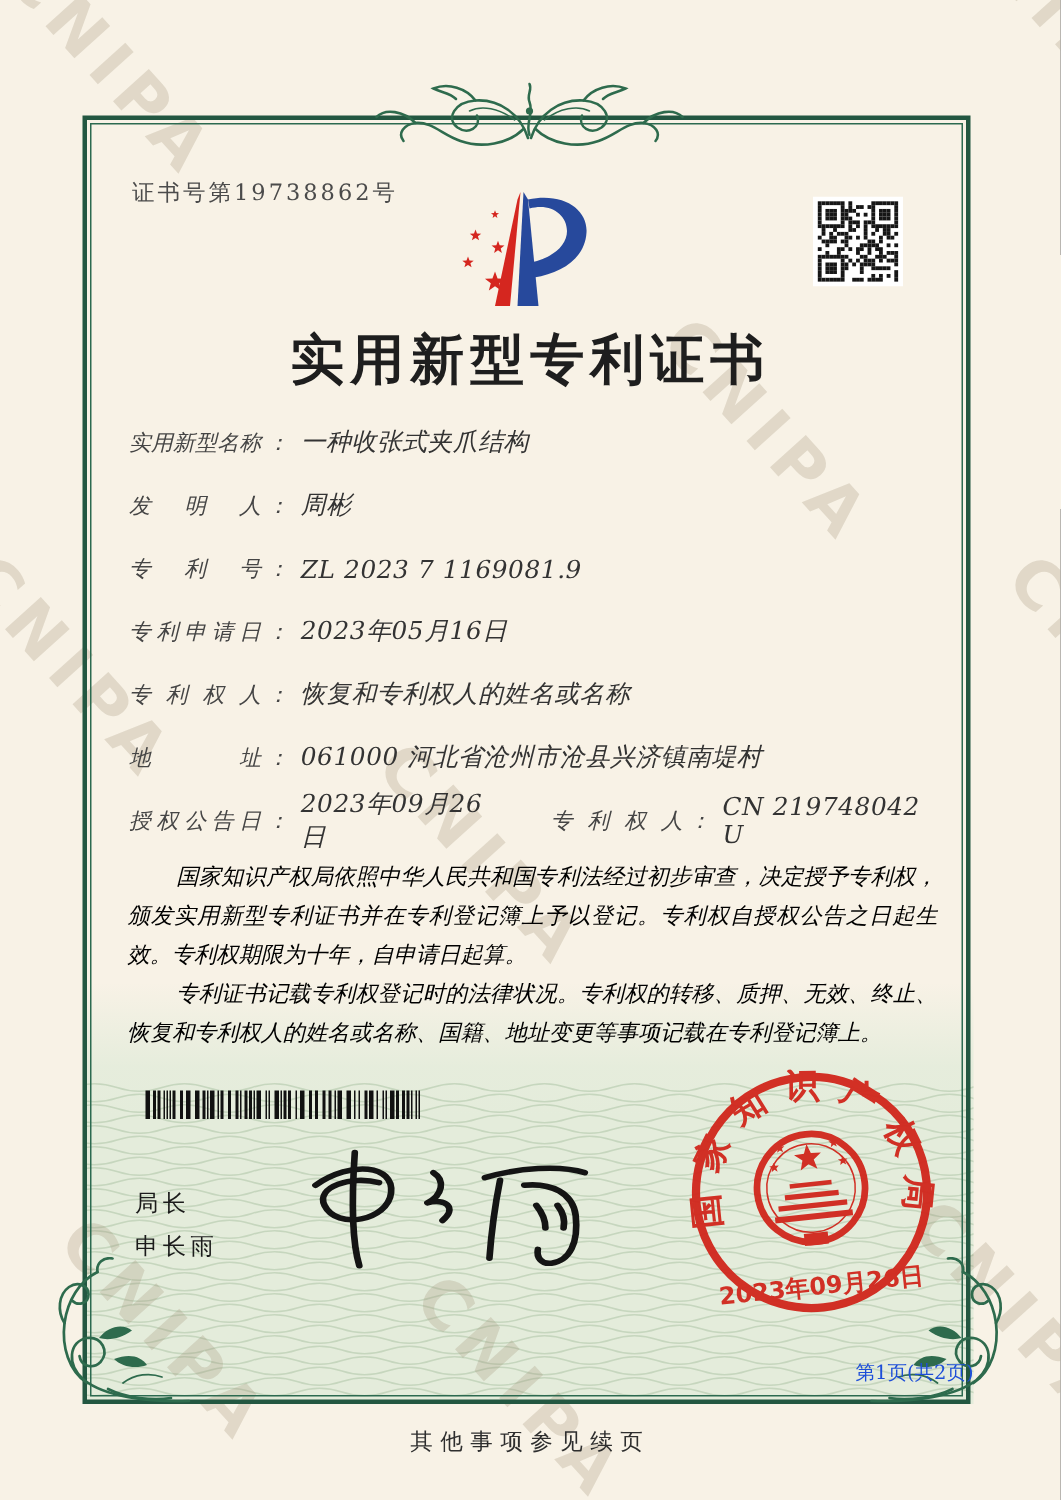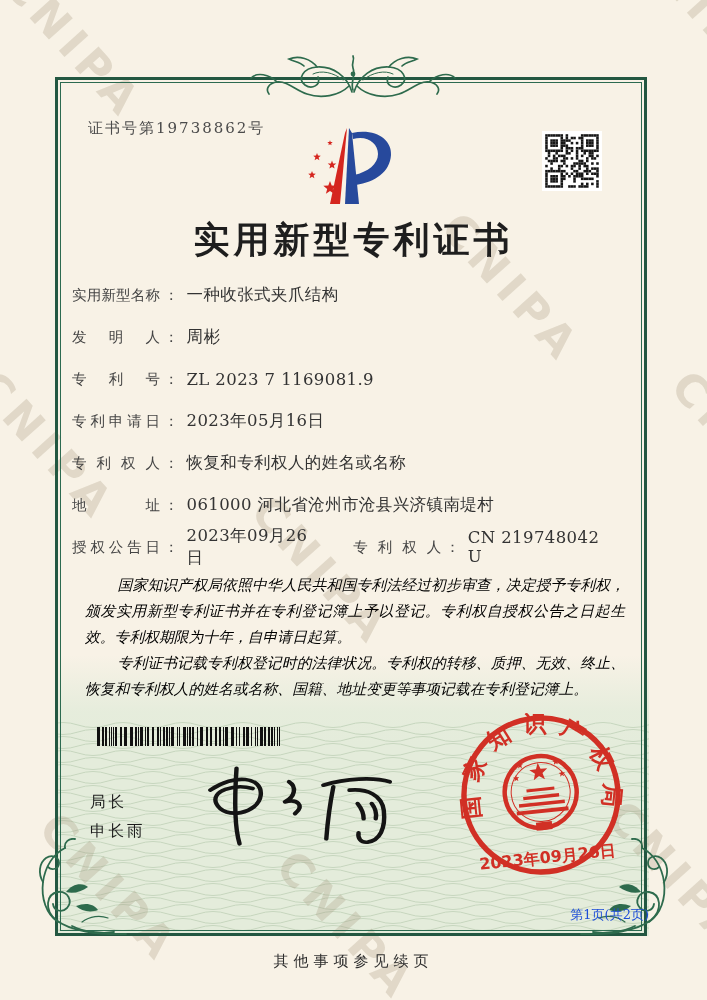--- a/index.html
+++ b/index.html
@@ -17,21 +17,21 @@
   .top-ornament{position:absolute;left:243px;top:54px;z-index:3;}
   .corner-ornament{position:absolute;top:838px;z-index:3;}
   .corner-ornament.left{left:36px;}
   .corner-ornament.right{left:579px;transform:scaleX(-1);}
   .cert-no{position:absolute;left:88px;top:119px;z-index:4;font-size:15px;
       letter-spacing:2px;color:#4b4b4b;}
   .logo{position:absolute;left:300px;top:124px;z-index:4;}
   .qr{position:absolute;left:542px;top:131px;z-index:4;}
   .title{position:absolute;left:0;top:216px;width:100%;margin:0;z-index:4;text-align:center;
       font-size:36px;font-weight:700;letter-spacing:4px;color:#1e1e1e;}
-  .fields{position:absolute;left:72px;top:274px;width:545px;z-index:4;}
+  .fields{position:absolute;left:86px;top:274px;width:545px;z-index:4;font-style:italic;}
   .frow{height:42px;display:flex;align-items:center;font-size:16.5px;color:#333;}
   .flabel{display:inline-block;width:88px;flex:none;text-align:justify;text-align-last:justify;
       font-size:14.5px;color:#454545;}
   .fcolon{margin:0 8px 0 4px;font-size:14.5px;color:#454545;}
   .fvalue{letter-spacing:.4px;}
   .fpair2{display:flex;align-items:center;margin-left:30px;}
   .paras{position:absolute;left:85px;top:572px;width:540px;z-index:4;font-size:14.8px;
       line-height:26px;color:#000000;text-align:justify;font-style:italic;}
   .paras p{margin:0;text-indent:2.2em;}
   .barcode{position:absolute;left:97px;top:727px;width:188px;height:19px;z-index:4;}

